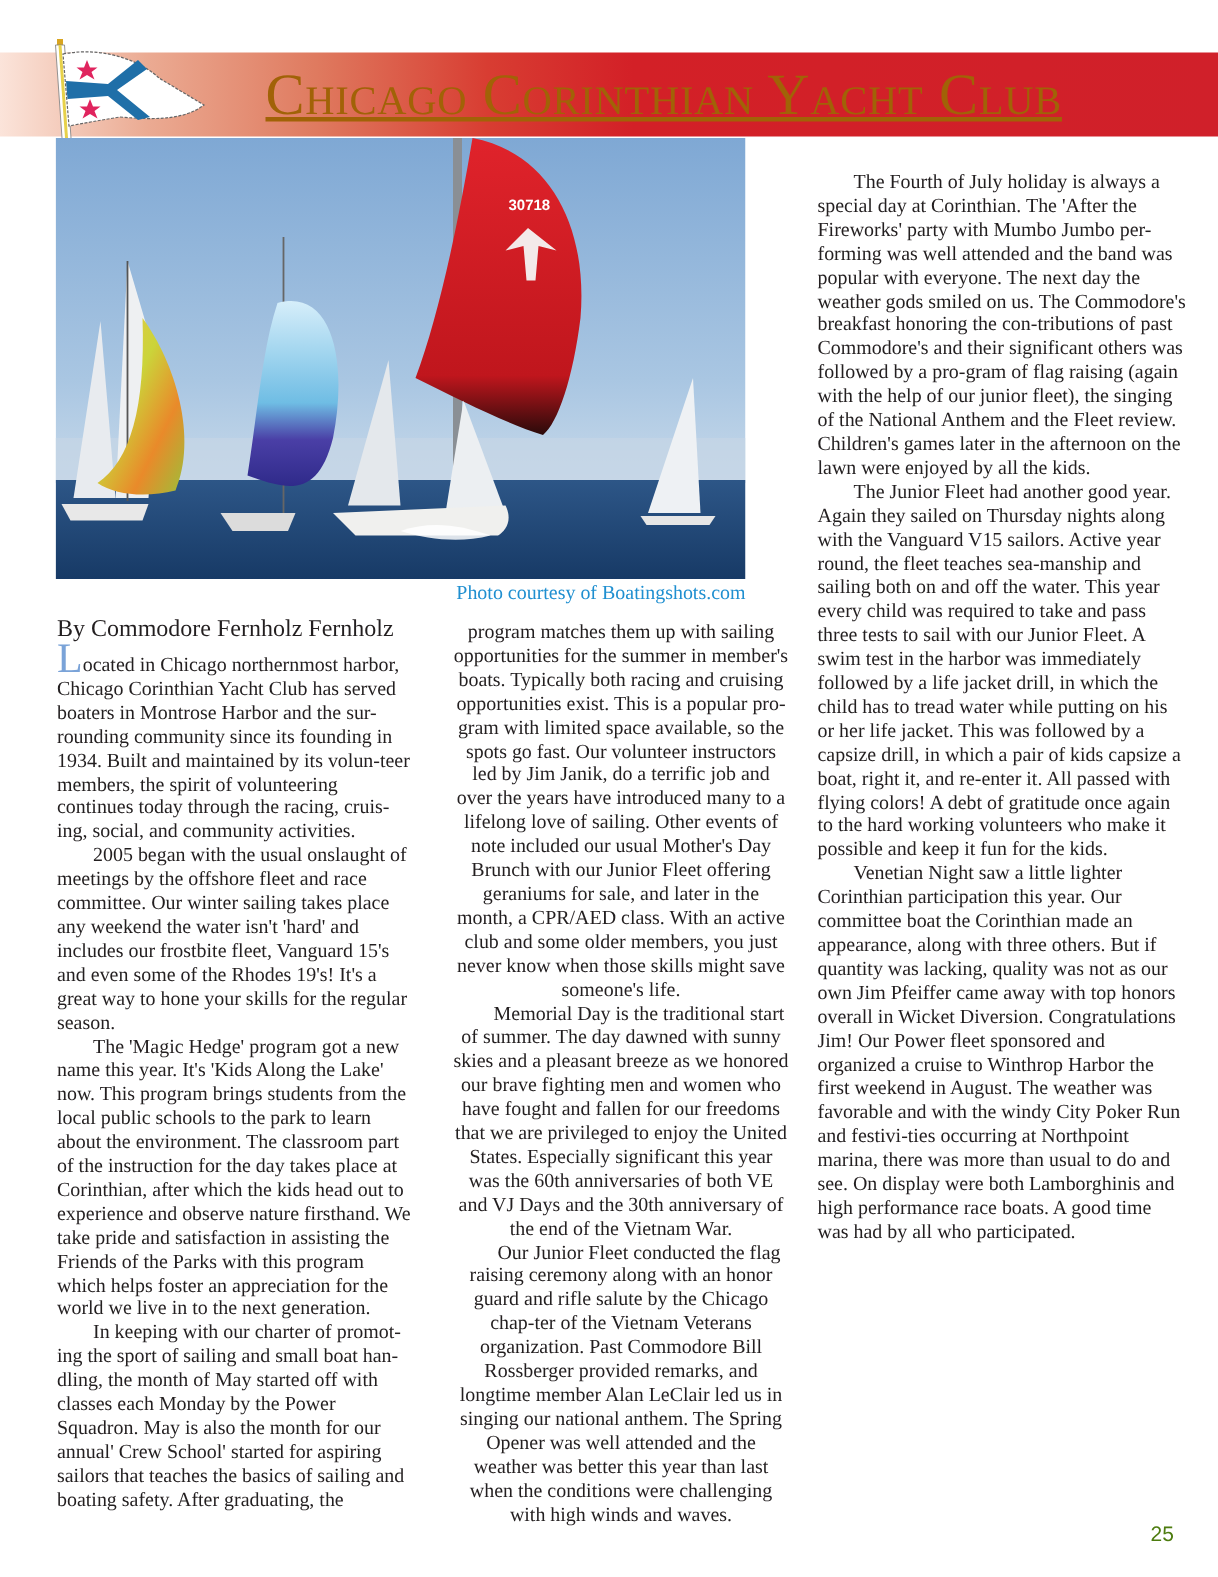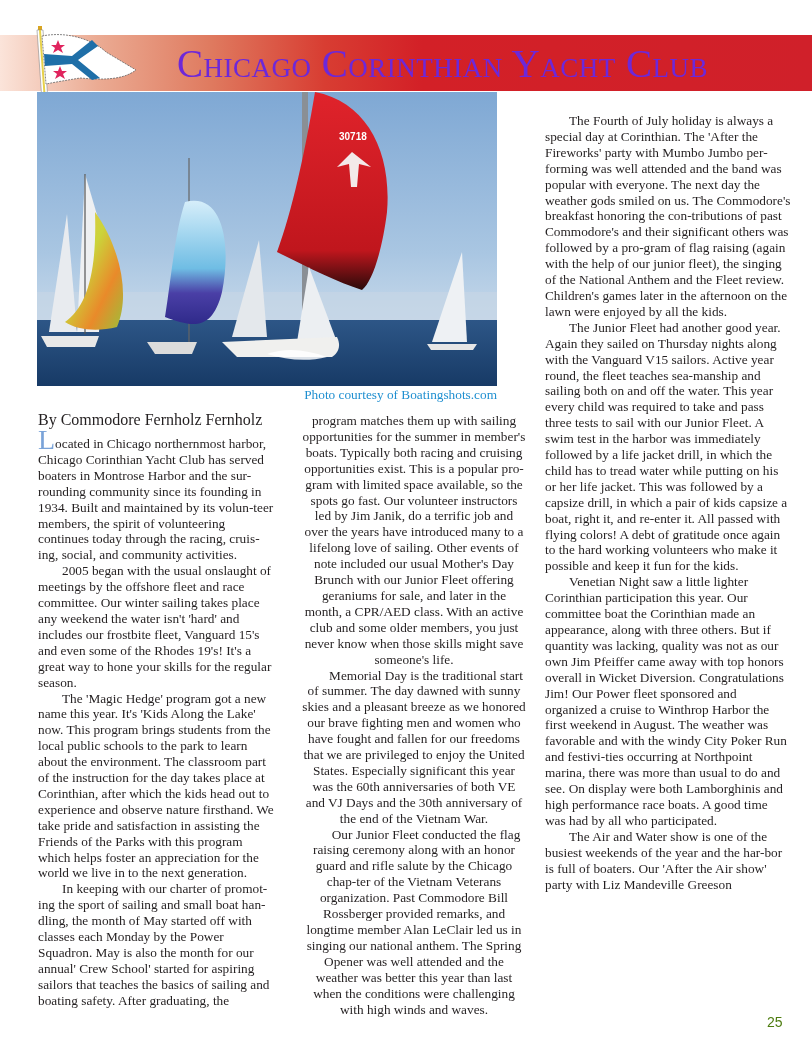--- a/index.html
+++ b/index.html
@@ -6,23 +6,24 @@
   body {
     width: 812px; height: 1051px; background: #ffffff; position: relative; overflow: hidden;
     font-family: "Liberation Serif", "DejaVu Serif", serif; color: #231f20;
   }
   .header-band {
     position: absolute; left: 0; top: 35px; width: 812px; height: 56px;
     background: linear-gradient(90deg, #fbe4da 0%, #ebab93 12%, #df7a5f 26%, #d83d32 40%, #d32027 52%, #d0202a 100%);
   }
   .header-title {
     position: absolute; left: 177px; top: 44px; width: 630px;
-    font-family: "Liberation Serif", serif; color: #6d28d9;
+    font-family: "Liberation Serif", serif; color: #a16207;
     font-size: 39px; letter-spacing: 0.5px; white-space: nowrap; line-height: 40px;
     font-variant: small-caps;
+    text-decoration: underline;
   }
   .flag { position: absolute; left: 28px; top: 22px; width: 120px; height: 110px; }
   .photo {
     position: absolute; left: 37px; top: 92px; width: 499px; height: 294px; overflow: hidden;
   }
   .photo svg { display: block; }
   .caption {
     position: absolute; left: 297px; top: 387px; width: 200px;
     color: #1f8fd0; font-size: 13.3px; text-align: right;
   }
@@ -127,16 +128,15 @@
 <div class="col col2">
   <p>program matches them up with sailing opportunities for the summer in member's boats. Typically both racing and cruising opportunities exist. This is a popular pro-gram with limited space available, so the spots go fast. Our volunteer instructors led by Jim Janik, do a terrific job and over the years have introduced many to a lifelong love of sailing. Other events of note included our usual Mother's Day Brunch with our Junior Fleet offering geraniums for sale, and later in the month, a CPR/AED class. With an active club and some older members, you just never know when those skills might save someone's life.</p>
   <p class="indent">Memorial Day is the traditional start of summer. The day dawned with sunny skies and a pleasant breeze as we honored our brave fighting men and women who have fought and fallen for our freedoms that we are privileged to enjoy the United States. Especially significant this year was the 60th anniversaries of both VE and VJ Days and the 30th anniversary of the end of the Vietnam War.</p>
   <p class="indent">Our Junior Fleet conducted the flag raising ceremony along with an honor guard and rifle salute by the Chicago chap-ter of the Vietnam Veterans organization. Past Commodore Bill Rossberger provided remarks, and longtime member Alan LeClair led us in singing our national anthem. The Spring Opener was well attended and the weather was better this year than last when the conditions were challenging with high winds and waves.</p>
 </div>
 
 <div class="col col3">
   <p class="indent">The Fourth of July holiday is always a special day at Corinthian. The 'After the Fireworks' party with Mumbo Jumbo per-forming was well attended and the band was popular with everyone. The next day the weather gods smiled on us. The Commodore's breakfast honoring the con-tributions of past Commodore's and their significant others was followed by a pro-gram of flag raising (again with the help of our junior fleet), the singing of the National Anthem and the Fleet review. Children's games later in the afternoon on the lawn were enjoyed by all the kids.</p>
   <p class="indent">The Junior Fleet had another good year. Again they sailed on Thursday nights along with the Vanguard V15 sailors. Active year round, the fleet teaches sea-manship and sailing both on and off the water.  This year every child was required to take and pass three tests to sail with our Junior Fleet. A swim test in the harbor was immediately followed by a life jacket drill, in which the child has to tread water while putting on his or her life jacket.  This was followed by a capsize drill, in which a pair of kids capsize a boat, right it, and re-enter it. All passed with flying colors! A debt of gratitude once again to the hard working volunteers who make it possible and keep it fun for the kids.</p>
   <p class="indent">Venetian Night saw a little lighter Corinthian participation this year. Our committee boat the Corinthian made an appearance, along with three others. But if quantity was lacking, quality was not as our own Jim Pfeiffer came away with top honors overall in Wicket Diversion. Congratulations Jim! Our Power fleet sponsored and organized a cruise to Winthrop Harbor the first weekend in August.  The weather was favorable and with the windy City Poker Run and festivi-ties occurring at Northpoint marina, there was more than usual to do and see.  On display were both Lamborghinis and high performance race boats. A good time was had by all who participated.</p>
-  <p class="indent">The Air and Water show is one of the busiest weekends of the year and the har-bor is full of boaters.  Our 'After the Air show' party with Liz Mandeville Greeson</p>
 </div>
 
 <div class="page-num">25</div>
 
 </body></html>

